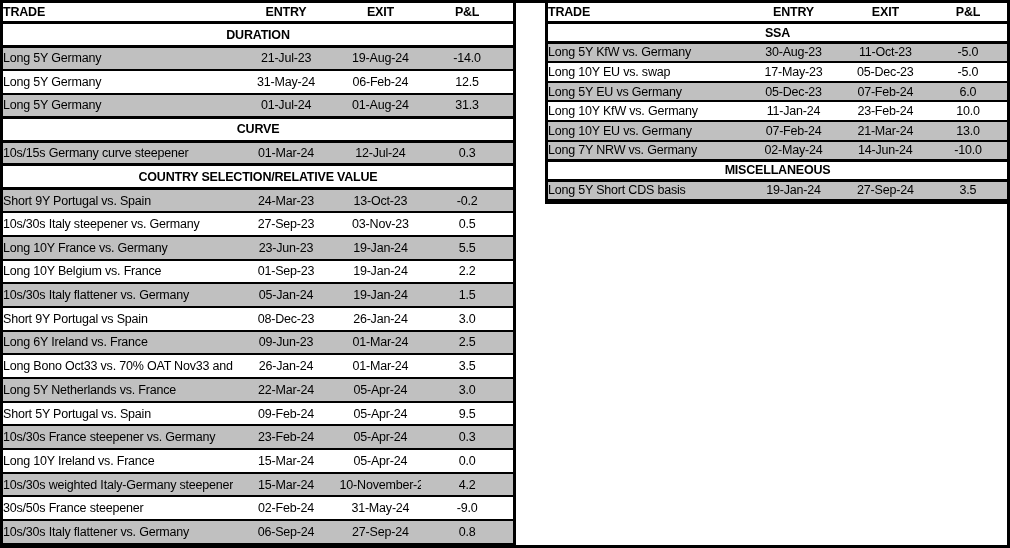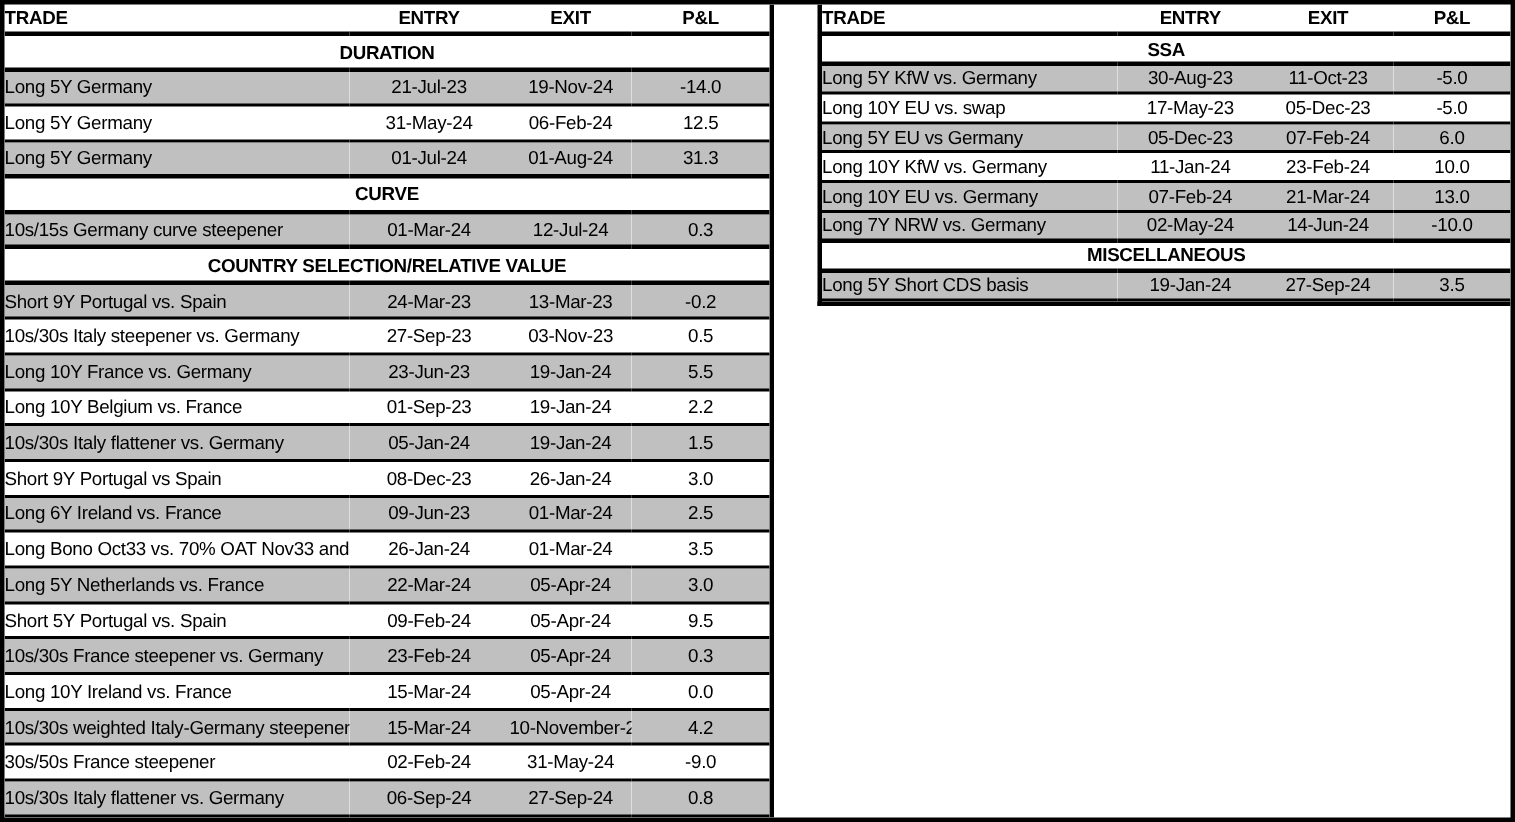--- a/index.html
+++ b/index.html
@@ -88,21 +88,21 @@
           <th class="col-pnl">P&amp;L</th>
         </tr>
       </thead>
       <tbody>
           <tr class="section-row">
             <td colspan="4" class="col-trade">DURATION</td>
           </tr>
           <tr class="data-row shaded">
             <td class="col-trade">Long 5Y Germany</td>
             <td class="col-entry">21-Jul-23</td>
-            <td class="col-exit">19-Nov-24</td>
+            <td class="col-exit">19-Aug-24</td>
             <td class="col-pnl">-14.0</td>
           </tr>
           <tr class="data-row plain">
             <td class="col-trade">Long 5Y Germany</td>
             <td class="col-entry">31-May-24</td>
             <td class="col-exit">06-Feb-24</td>
             <td class="col-pnl">12.5</td>
           </tr>
           <tr class="data-row shaded">
             <td class="col-trade">Long 5Y Germany</td>
@@ -118,21 +118,21 @@
             <td class="col-entry">01-Mar-24</td>
             <td class="col-exit">12-Jul-24</td>
             <td class="col-pnl">0.3</td>
           </tr>
           <tr class="section-row">
             <td colspan="4" class="col-trade">COUNTRY SELECTION/RELATIVE VALUE</td>
           </tr>
           <tr class="data-row shaded">
             <td class="col-trade">Short 9Y Portugal vs. Spain</td>
             <td class="col-entry">24-Mar-23</td>
-            <td class="col-exit">13-Mar-23</td>
+            <td class="col-exit">13-Oct-23</td>
             <td class="col-pnl">-0.2</td>
           </tr>
           <tr class="data-row plain">
             <td class="col-trade">10s/30s Italy steepener vs. Germany</td>
             <td class="col-entry">27-Sep-23</td>
             <td class="col-exit">03-Nov-23</td>
             <td class="col-pnl">0.5</td>
           </tr>
           <tr class="data-row shaded">
             <td class="col-trade">Long 10Y France vs. Germany</td>

